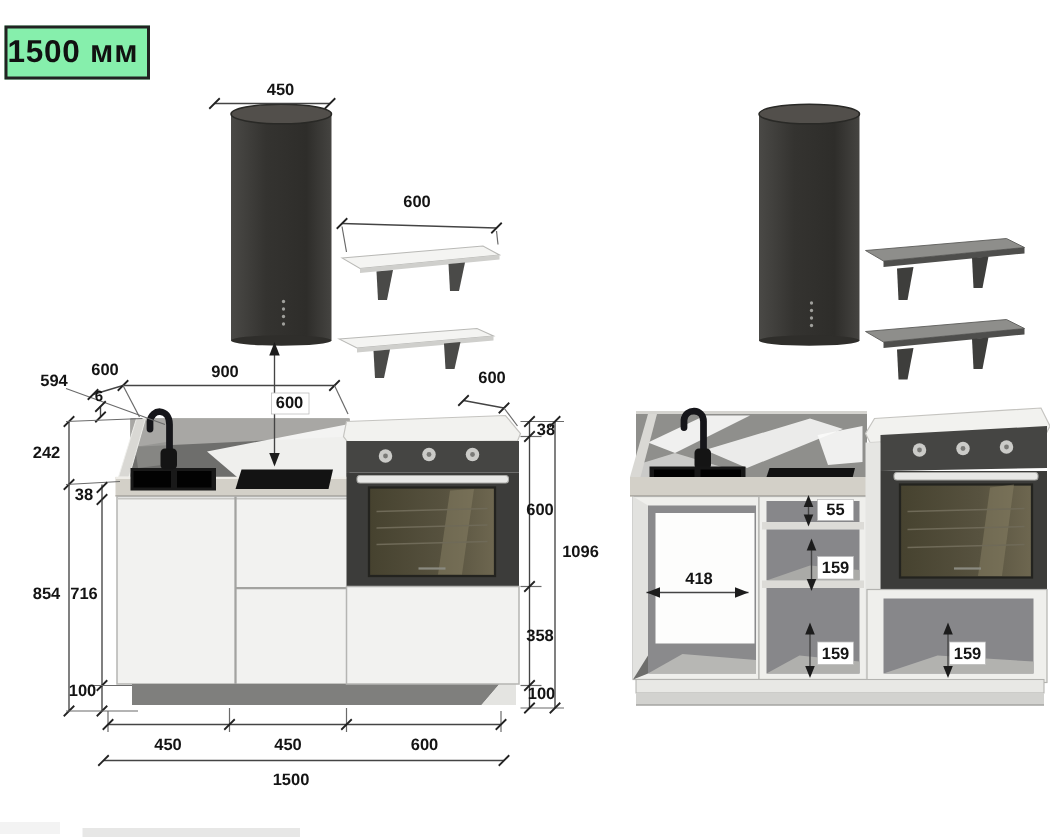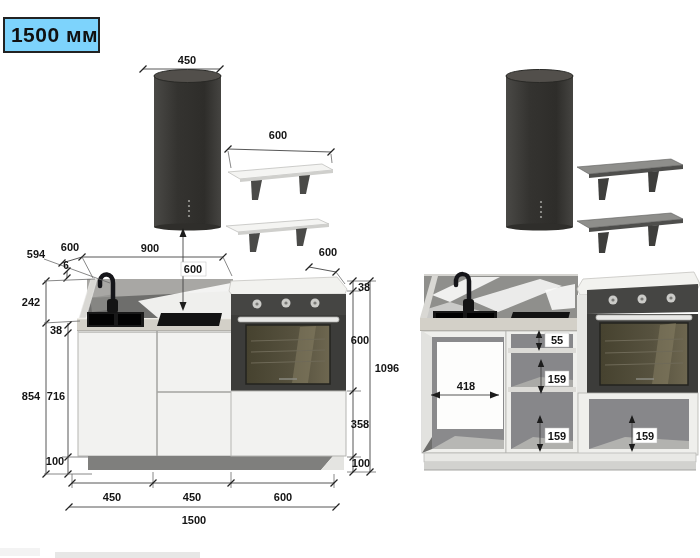--- a/index.html
+++ b/index.html
@@ -2,21 +2,21 @@
 <html><head>
 <meta charset="utf-8">
 <style>
   html,body{margin:0;padding:0;background:#fff;}
   #stage{position:relative;width:700px;height:558px;background:#fff;overflow:hidden;
          font-family:"Liberation Sans",sans-serif;}
   svg{position:absolute;left:0;top:0;}
   .dt{font:bold 11px "Liberation Sans",sans-serif;fill:#141414;text-anchor:middle;dominant-baseline:central;}
   .dts{font:bold 10px "Liberation Sans",sans-serif;fill:#141414;text-anchor:middle;dominant-baseline:central;}
   .title-box{position:absolute;left:3px;top:17px;width:93px;height:32px;border:2px solid #222;
-             background:#7dd3fc;display:flex;align-items:center;justify-content:flex-end;}
+             background:#86efac;display:flex;align-items:center;justify-content:flex-start;}
   .title-box span{font:bold 21px "Liberation Sans",sans-serif;color:#111;letter-spacing:.5px;}
   .dim{stroke:#444;stroke-width:.9;fill:none;}
   .ext{stroke:#6a6a6a;stroke-width:.8;fill:none;}
   .tick{stroke:#222;stroke-width:1.2;}
   .ah{fill:#1c1c1c;}
   .lblbox{fill:#fff;stroke:#bbb;stroke-width:.5;}
 </style>
 </head>
 <body>
 

